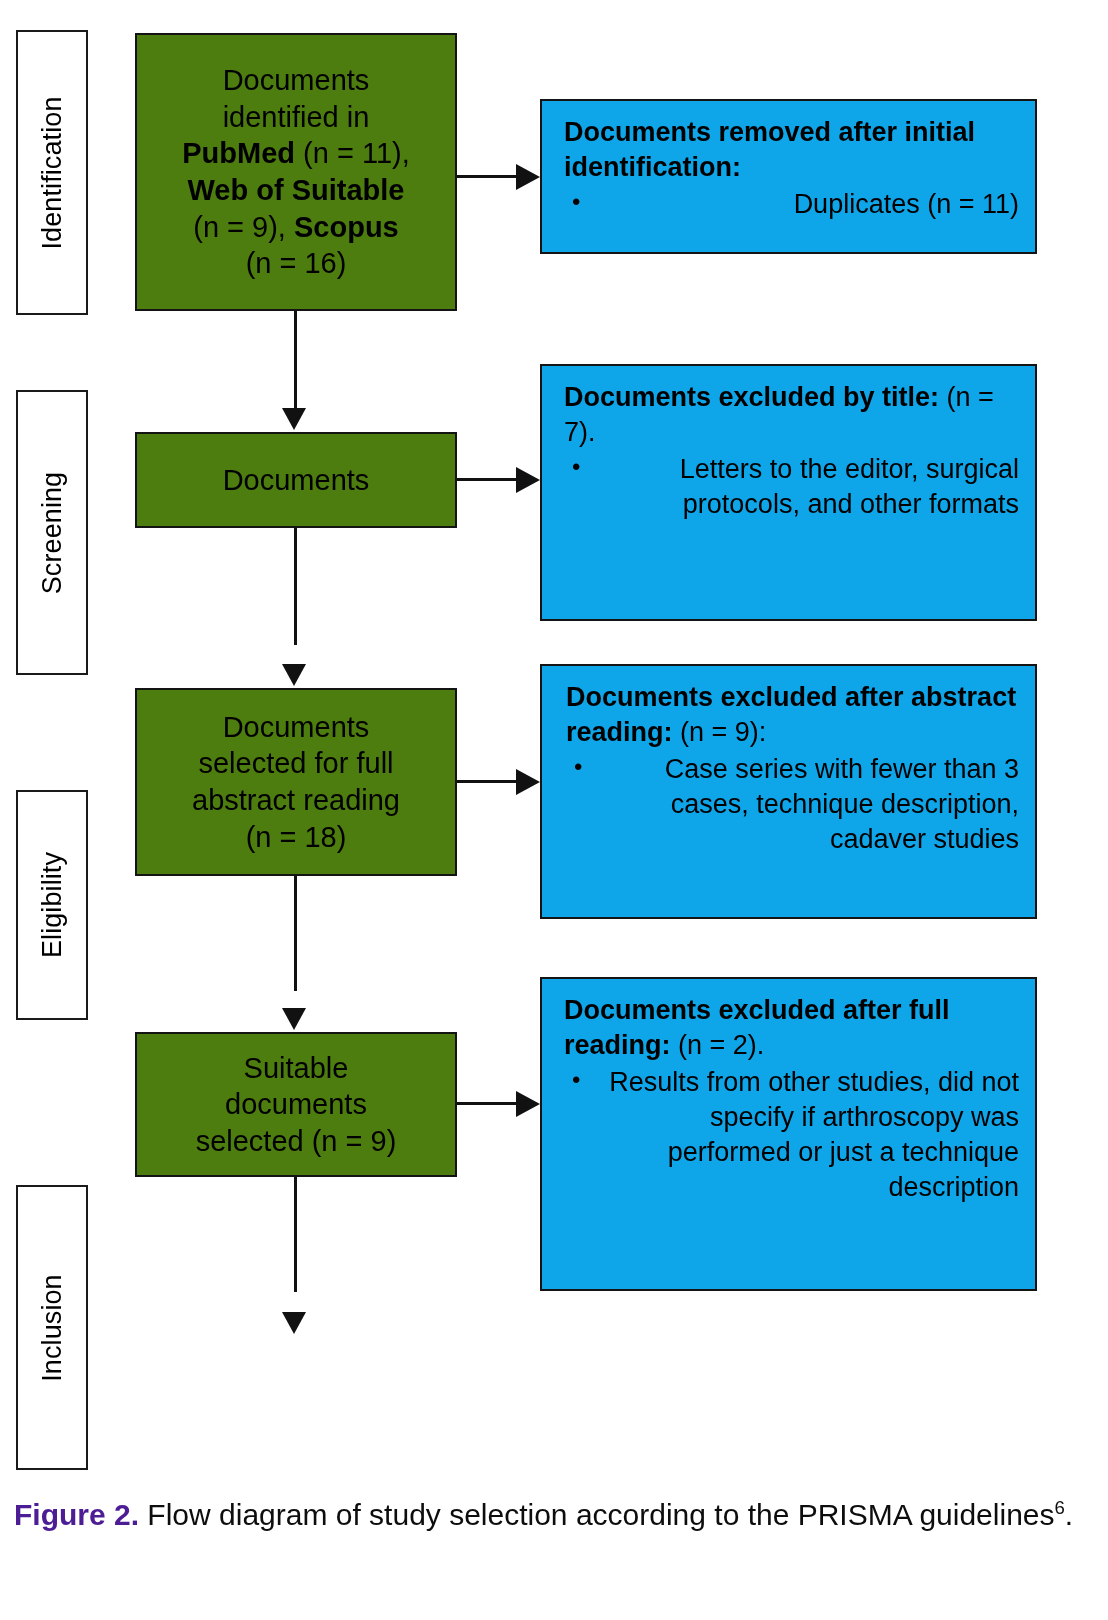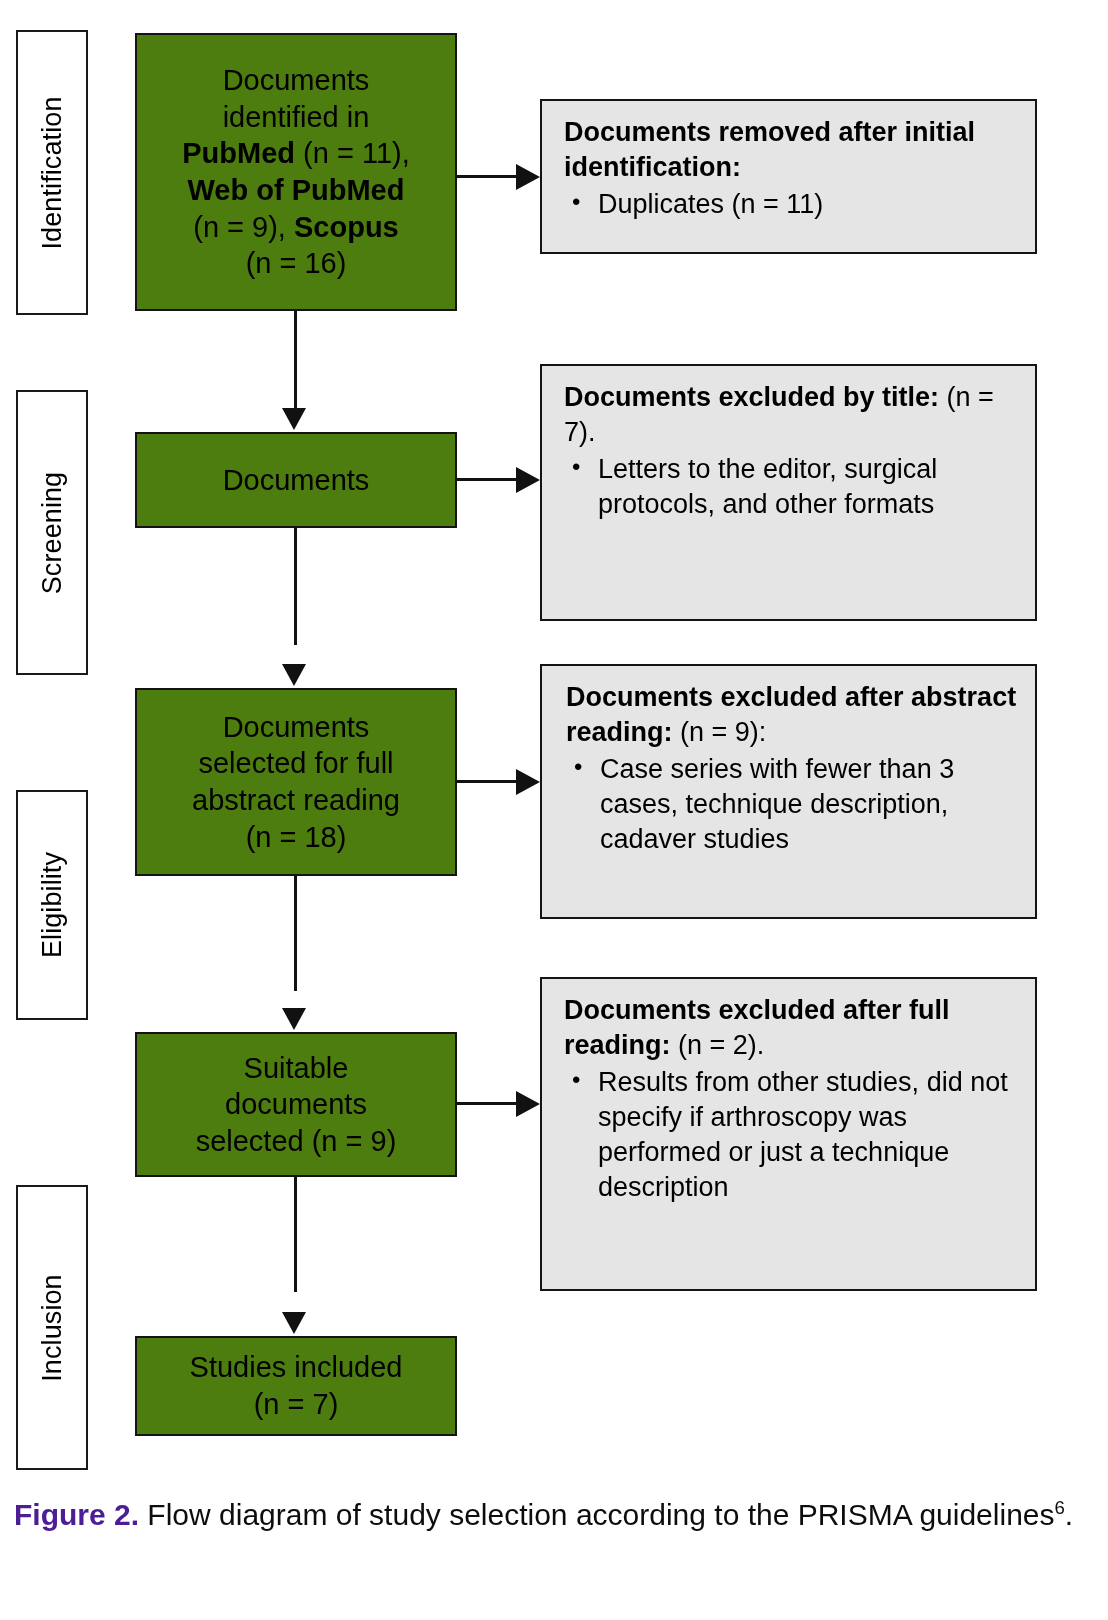--- a/index.html
+++ b/index.html
@@ -55,41 +55,42 @@
     font-size: 29px;
     line-height: 1.26;
     padding: 0 8px;
   }
   .node-text b { font-weight: 700; }
 
   
   .side {
     position: absolute;
     border: 2.5px solid #141414;
-    background: #e5e5e5;
+    background: #0ea5e9;
     box-sizing: border-box;
     padding: 14px 16px 14px 22px;
   }
   .side-title {
     font-size: 27px;
     line-height: 1.3;
     font-weight: 700;
     margin: 0 0 2px 0;
   }
   .side-title .reg { font-weight: 400; }
   .side-list {
     margin: 0;
     padding: 0;
     list-style: none;
   }
   .side-list li {
     position: relative;
     padding-left: 34px;
     font-size: 27px;
     line-height: 1.3;
+    text-align: right;
   }
   .side-list li::before {
     content: "\2022";
     position: absolute;
     left: 8px;
     top: -1px;
     font-size: 24px;
     line-height: 1.35;
   }
 
@@ -157,21 +158,21 @@
 
   <div class="stage-box" style="left:16px; top:1185px; width:72px; height:285px;">
     <span class="stage-label">Inclusion</span>
   </div>
 
   <div class="node" style="left:135px; top:33px; width:322px; height:278px;">
     <div class="node-text">
       <span>Documents</span><br>
       <span>identified in</span><br>
       <b>PubMed</b><span> (n = 11),</span><br>
-      <b>Web of PubMed</b><br>
+      <b>Web of Suitable</b><br>
       <span>(n = 9), </span><b>Scopus</b><br>
       <span>(n = 16)</span>
     </div>
   </div>
 
   <div class="node" style="left:135px; top:432px; width:322px; height:96px;">
     <div class="node-text">
       <span>Documents</span><br>
     </div>
   </div>
@@ -186,26 +187,20 @@
   </div>
 
   <div class="node" style="left:135px; top:1032px; width:322px; height:145px;">
     <div class="node-text">
       <span>Suitable</span><br>
       <span>documents</span><br>
       <span>selected (n = 9)</span>
     </div>
   </div>
 
-  <div class="node" style="left:135px; top:1336px; width:322px; height:100px;">
-    <div class="node-text">
-      <span>Studies included</span><br>
-      <span>(n = 7)</span>
-    </div>
-  </div>
 
   <div class="side" style="left:540px; top:99px; width:497px; height:155px;">
     <p class="side-title">
       <span>Documents removed after initial identification:</span><span class="reg"></span>
     </p>
     <ul class="side-list">
       <li>Duplicates (n = 11)</li>
     </ul>
   </div>
 

